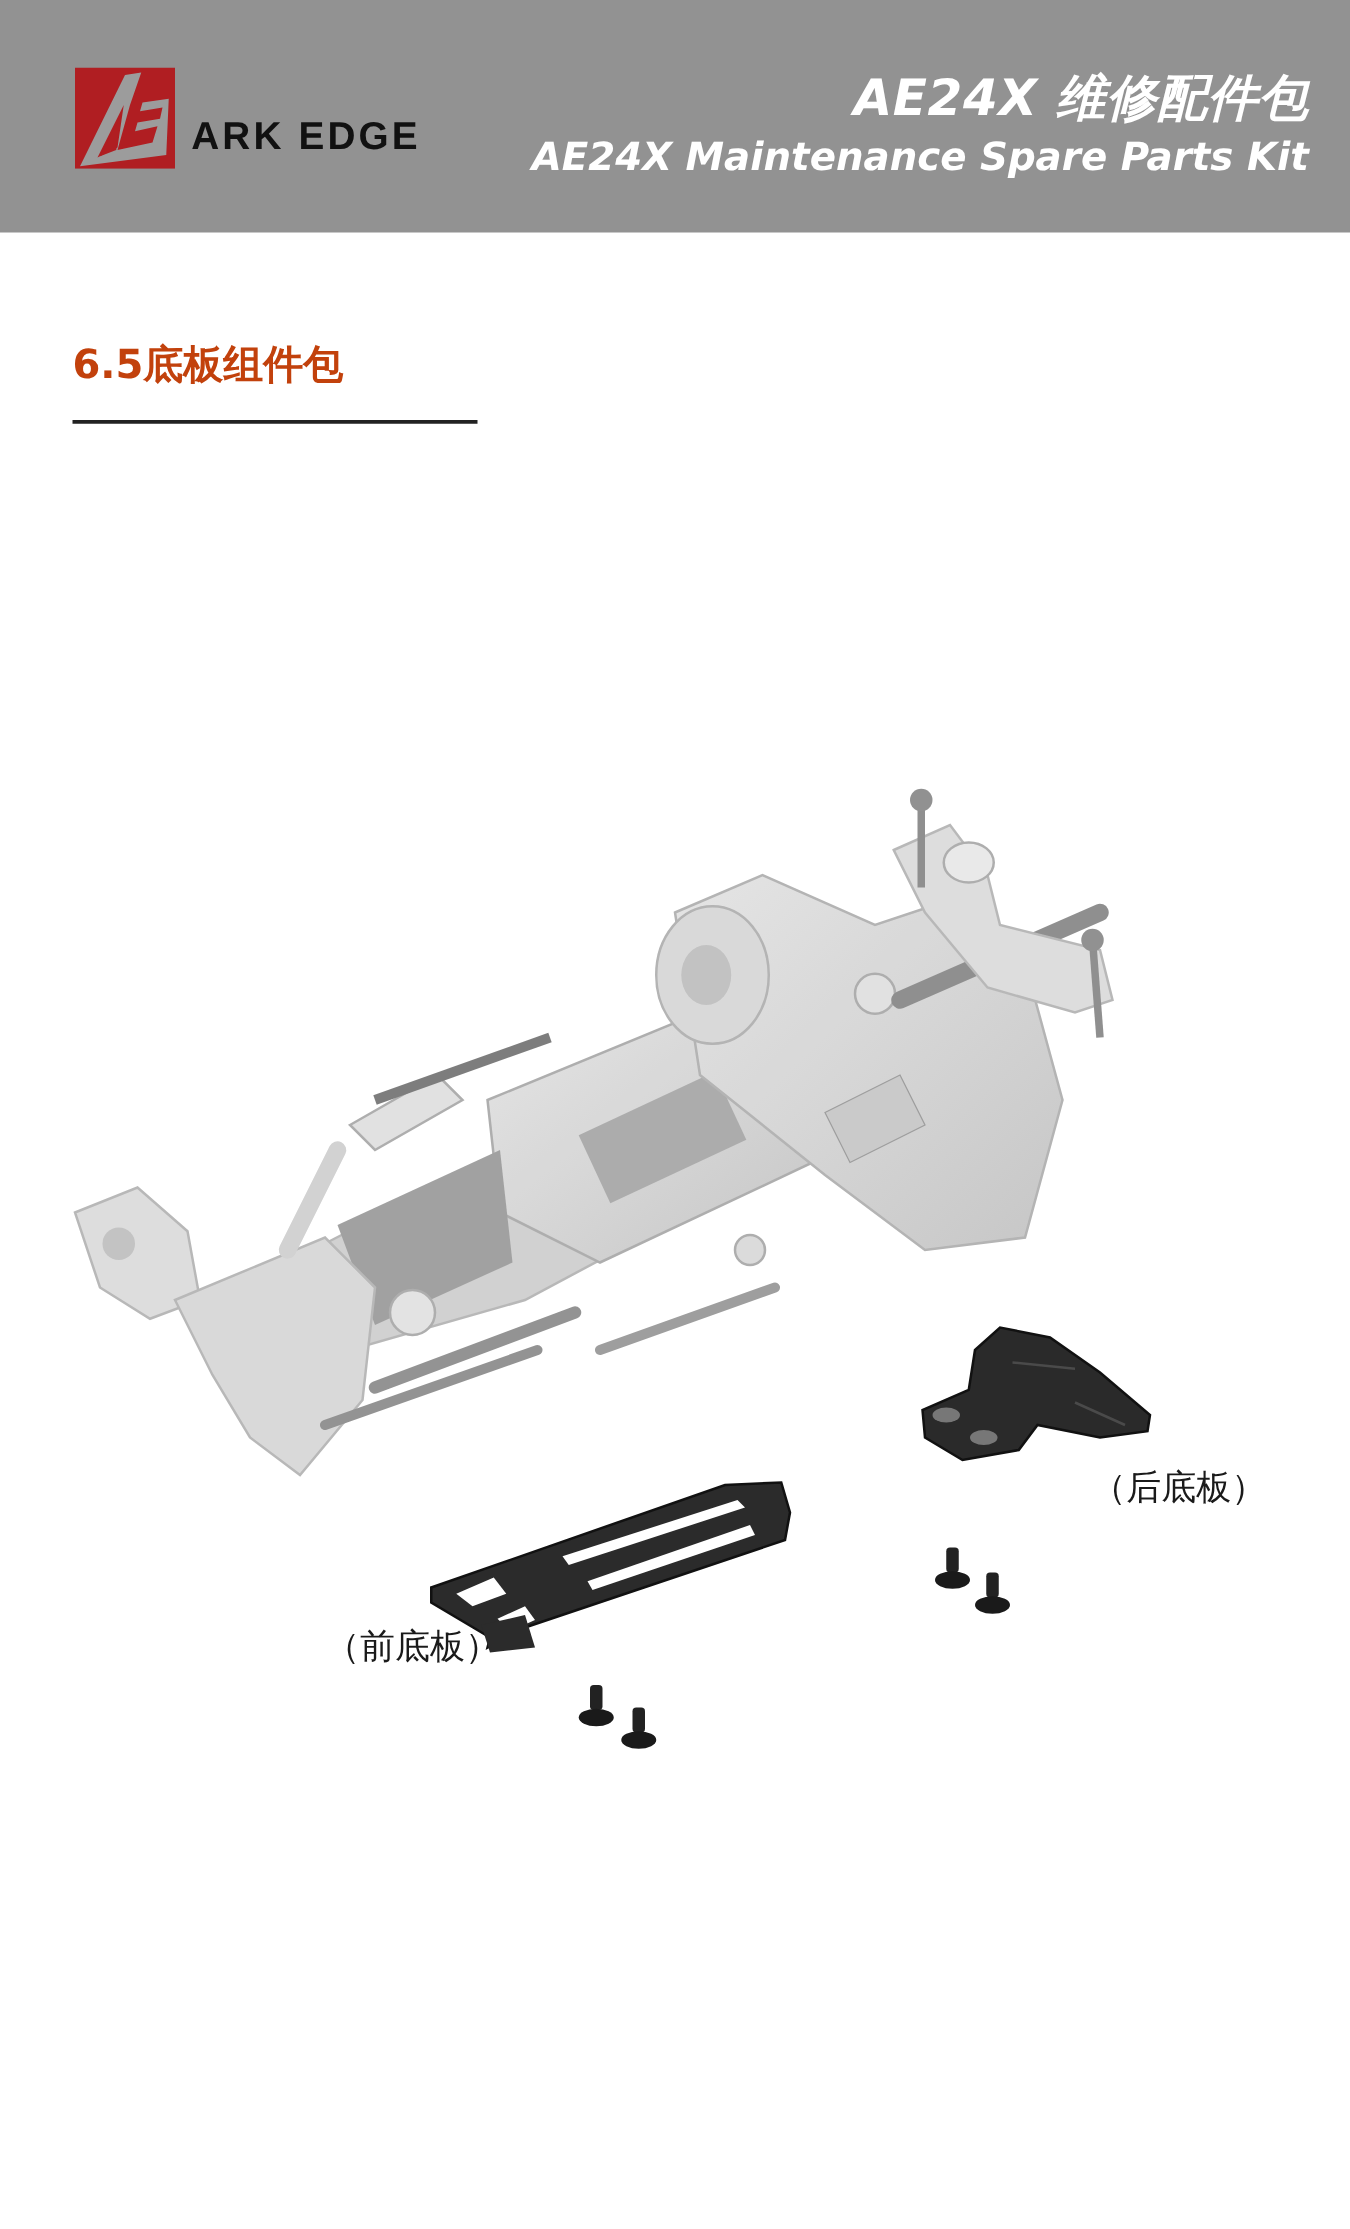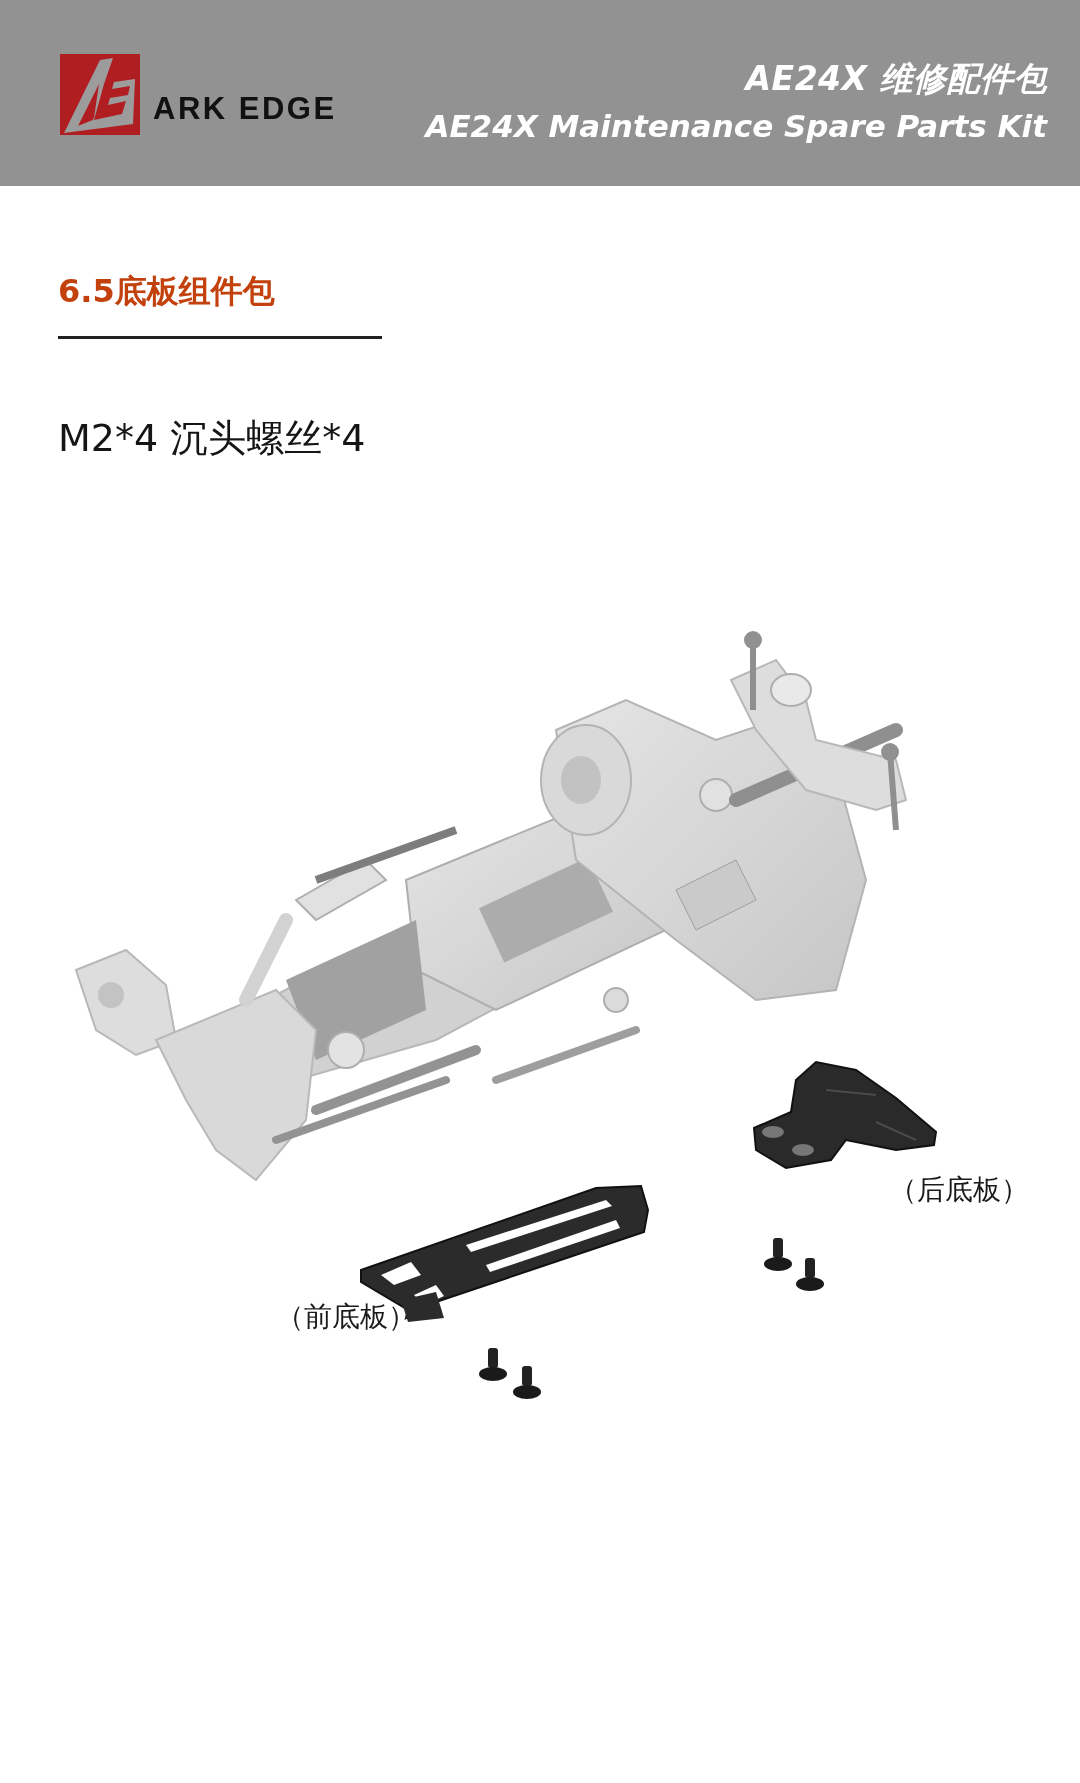--- a/index.html
+++ b/index.html
@@ -16,36 +16,36 @@
     .logo-mark { width: 80px; height: 81px; display: block; }
     .logo-text {
       margin-left: 13px; margin-bottom: 8px;
       font-family: "Liberation Sans", sans-serif; font-weight: 700;
       font-size: 31px; letter-spacing: 2.5px; color: #111;
     }
     .header-titles {
       position: absolute; right: 33px; top: 56px; text-align: right; color: #ffffff;
       font-family: "DejaVu Sans", sans-serif; font-weight: 700; font-style: italic;
     }
-    .title-cn { font-size: 33px; line-height: 46px; letter-spacing: 0.5px; }
+    .title-cn { font-size: 40px; line-height: 46px; letter-spacing: 0.5px; }
     .title-en { font-size: 31px; line-height: 40px; margin-top: 4px; }
 
     .section-title {
       position: absolute; left: 58px; top: 256px;
       font-size: 32px; font-weight: 700; line-height: 70px; color: #c2410c;
     }
     .section-rule {
       position: absolute; left: 58px; top: 336px; width: 324px; height: 3px; background: #222;
     }
     .parts-list { position: absolute; left: 58px; top: 400px; }
     .parts-list .item {
       font-size: 38px; line-height: 77px; color: #151515; font-weight: 400; white-space: nowrap;
     }
 
-    .illustration { position: absolute; left: 16px; top: 620px; width: 948px; height: 820px; }
+    .illustration { position: absolute; left: 0; top: 620px; width: 948px; height: 820px; }
     .callout {
       position: absolute; font-size: 28px; color: #1a1a1a; white-space: nowrap; line-height: 36px;
     }
   </style>
 </head>
 <body>
 
 <div class="header">
   <div class="logo">
     <svg class="logo-mark" viewBox="0 0 80 81">
@@ -58,21 +58,20 @@
   <div class="header-titles">
     <div class="title-cn">AE24X 维修配件包</div>
     <div class="title-en">AE24X Maintenance Spare Parts Kit</div>
   </div>
 </div>
 
 <h1 class="section-title">6.5底板组件包</h1>
 <div class="section-rule"></div>
 
 <div class="parts-list">
-  <div class="item">M2*4 沉头螺丝*4</div>
 </div>
 
 <div class="illustration">
   <svg width="1080" height="820" viewBox="0 620 1080 820">
     <defs>
       <linearGradient id="metal" x1="0" y1="0" x2="1" y2="1">
         <stop offset="0" stop-color="#e4e4e4"></stop>
         <stop offset="1" stop-color="#c4c4c4"></stop>
       </linearGradient>
     </defs>

